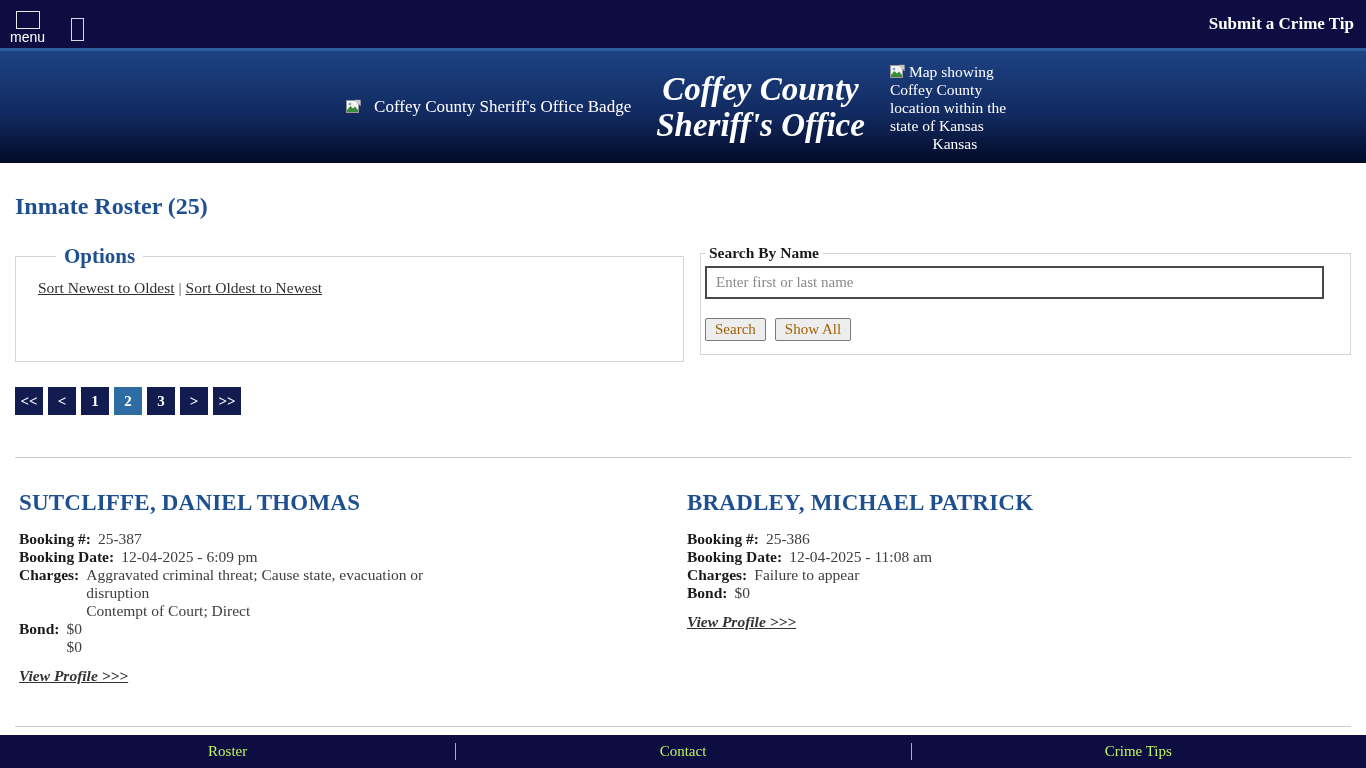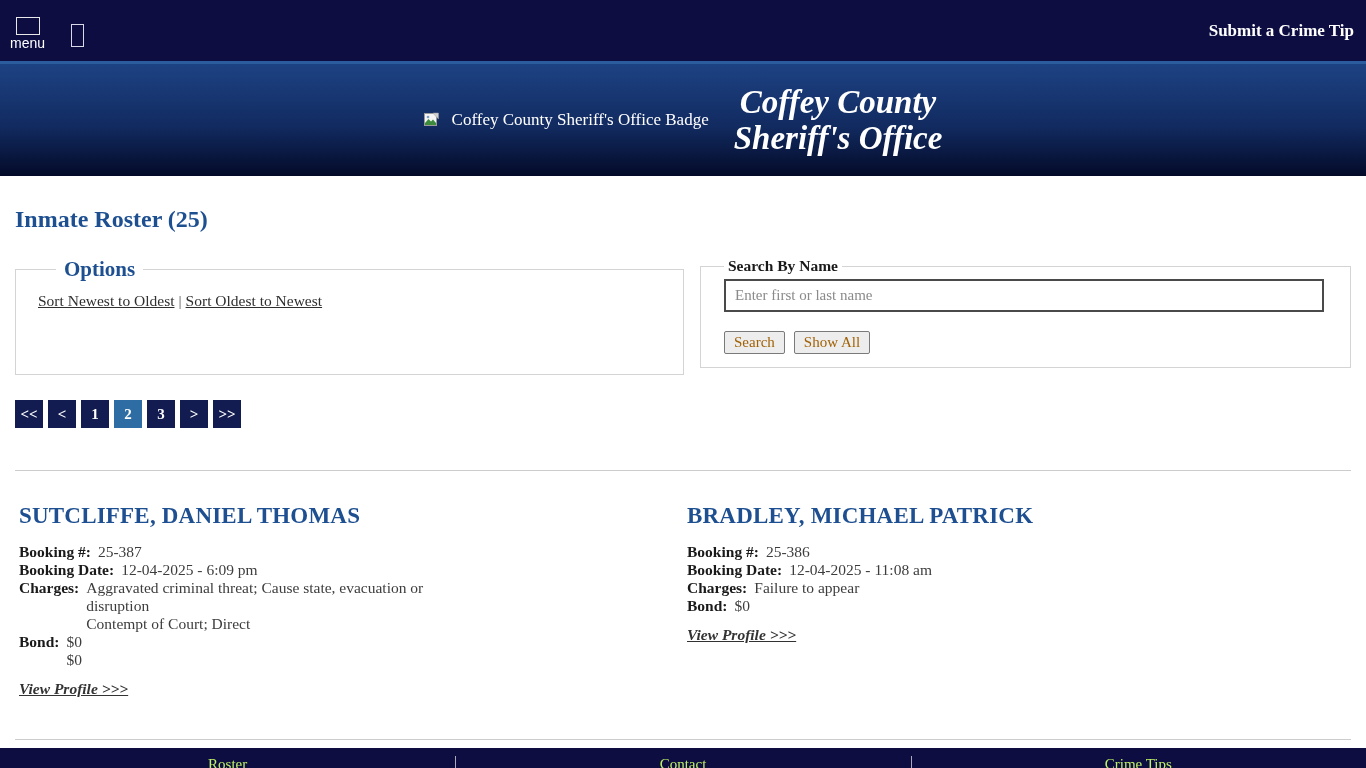--- a/index.html
+++ b/index.html
@@ -1,20 +1,20 @@
 <!DOCTYPE html>
 <html><head>
 <meta charset="utf-8">
 <style>
   * { margin:0; padding:0; box-sizing:border-box; }
   html,body { width:1366px; height:768px; overflow:hidden; background:#fff;
               font-family:"Liberation Serif","DejaVu Serif",serif; }
 
   
-  .topbar { height:61px; background:#0d0d42; display:flex; align-items:center;
+  .topbar { height:48px; background:#0d0d42; display:flex; align-items:center;
             justify-content:space-between; }
   .topbar-left { display:flex; align-items:flex-start; gap:26px; margin-left:10px; }
   .menu-btn { display:flex; flex-direction:column; align-items:center; cursor:pointer;
               background:none; border:none; }
   .menu-box { width:24px; height:18px; border:1px solid #e8e8e8; margin-top:7px; }
   .menu-label { color:#fff; font-size:14px; line-height:16px; }
   .mini-box { width:13px; height:23px; border:1px solid #d8d8e8; margin-top:14px; }
   .crime-tip { color:#fff; font-weight:bold; font-size:17px; margin-right:12px;
                text-decoration:none; }
 
@@ -39,21 +39,21 @@
   .panels { display:flex; justify-content:space-between; align-items:flex-start;
             margin-top:24px; }
   fieldset { border:1px solid #d4d4d4; }
   .options-fs { width:669px; height:118px; padding:6px 10px 10px 22px; }
   .options-fs legend { color:#1d4f91; font-size:21px; font-weight:bold;
                        margin-left:18px; padding:0 8px; }
   .options-row { font-size:15.5px; line-height:26px; color:#555; }
   .options-row a { color:#2f2f2f; text-decoration:underline; cursor:pointer; }
   .sep { margin:0 4px; }
 
-  .search-fs { width:651px; padding:4px 26px 13px 23px; }
+  .search-fs { width:651px; padding:4px 26px 13px 4px; }
   .search-fs legend { color:#1a1a1a; font-size:15.5px; font-weight:bold; padding:0 4px; }
   .search-input { width:100%; height:33px; border:2px solid #4a4a4a; font-size:15px;
                   padding:0 9px; font-family:"Liberation Serif","DejaVu Serif",serif;
                   color:#222; }
   .search-input::placeholder { color:#8a8a8a; }
   .btn-row { margin-top:19px; display:flex; gap:9px; }
   .std-btn { font-family:"Liberation Serif","DejaVu Serif",serif; font-size:15px;
              background:#ededed; border:1px solid #7a7a7a; border-radius:2px;
              padding:1px 9px; height:23px; color:#a16207; cursor:pointer; }
 
@@ -108,20 +108,30 @@
       <path d="M1 11 L4.5 7 L7 9.5 L9 7.5 L12 11 L12 13 L1 13 Z" fill="#3c8a3c"></path>
       <circle cx="4" cy="5" r="1.3" fill="#7aa0c8"></circle>
       <path d="M9 1 L14.5 1 L14.5 7 L11.5 4 Z" fill="#cfcfcf" stroke="#9a9a9a" stroke-width="0.5"></path>
     </svg>
     <span>Coffey County Sheriff's Office Badge</span>
   </span>
   <div class="site-title">
     <div>Coffey County</div>
     <div>Sheriff's Office</div>
   </div>
+  <div class="map-block">
+    <svg class="map-alt-icon" width="16" height="16" viewBox="0 0 16 16">
+      <rect x="0.5" y="1.5" width="12" height="12" fill="#f4f4f4" stroke="#9a9a9a"></rect>
+      <path d="M1 11 L4.5 7 L7 9.5 L9 7.5 L12 11 L12 13 L1 13 Z" fill="#3c8a3c"></path>
+      <circle cx="4" cy="5" r="1.3" fill="#7aa0c8"></circle>
+      <path d="M9 1 L14.5 1 L14.5 7 L11.5 4 Z" fill="#cfcfcf" stroke="#9a9a9a" stroke-width="0.5"></path>
+    </svg>
+    <span>Map showing Coffey County location within the state of Kansas</span>
+    <div class="map-caption">Kansas</div>
+  </div>
 </div>
 
 <div class="content">
   <div class="page-heading">Inmate Roster (25)</div>
 
   <div class="panels">
 
     <fieldset class="options-fs">
       <legend>Options</legend>
       <div class="options-row">

